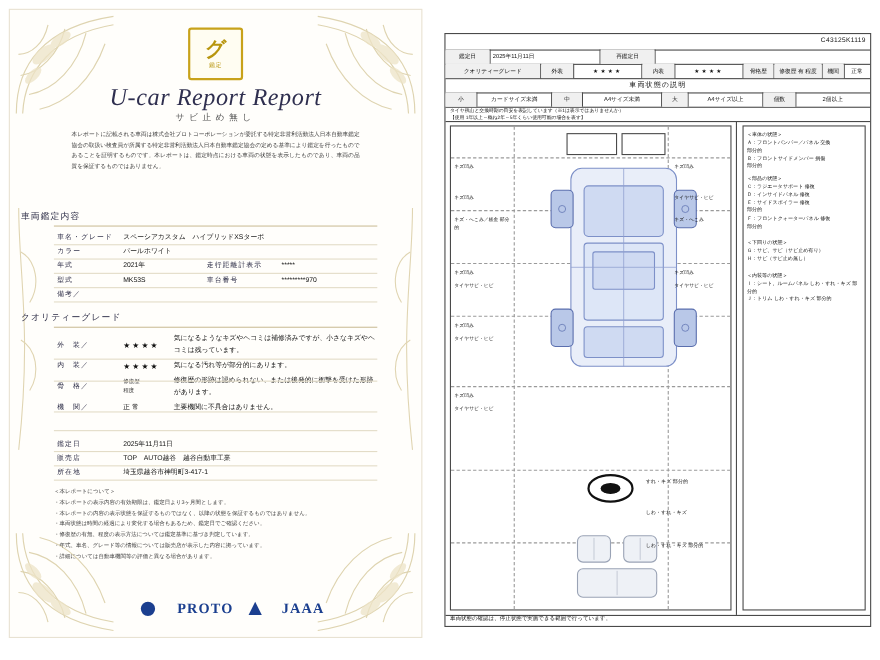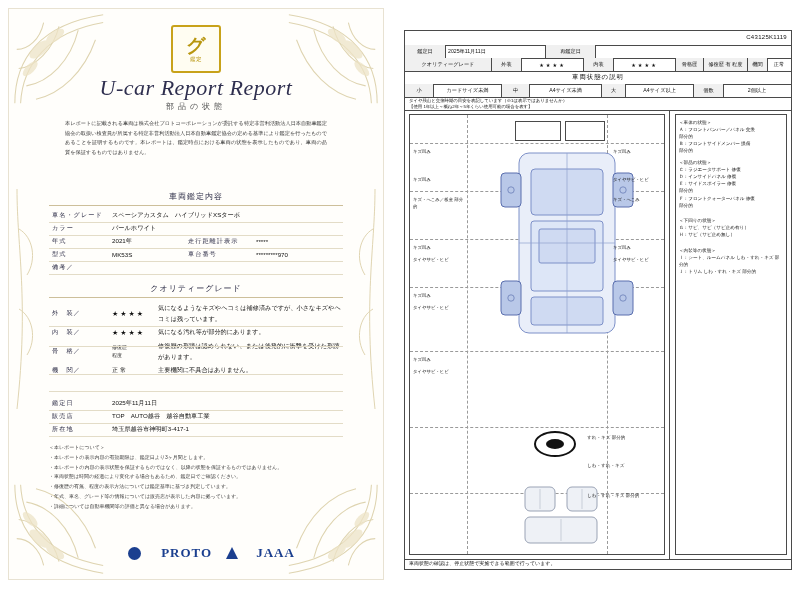--- a/index.html
+++ b/index.html
@@ -14,21 +14,21 @@
   .logo-wrap{position:absolute;left:50%;top:6px;transform:translateX(-50%);text-align:center;}
   .logo-box{width:46px;height:44px;border:2px solid #c8a21a;border-radius:3px;background:#fffdf2;display:flex;flex-direction:column;align-items:center;justify-content:center;margin:0 auto;}
   .logo-g{font-family:"Liberation Serif",serif;font-size:19px;font-weight:bold;color:#b8960f;line-height:1;}
   .logo-sub{font-size:5.5px;color:#b8960f;letter-spacing:.5px;margin-top:1px;}
 
   .title{position:absolute;left:0;right:0;top:56px;text-align:center;font-family:"Liberation Serif",serif;font-style:italic;font-size:22px;color:#2f2f4f;letter-spacing:.5px;}
   .title-sub{position:absolute;left:0;right:0;top:82px;text-align:center;font-size:8px;color:#555;letter-spacing:4px;}
 
   .intro{position:absolute;left:46px;right:46px;top:100px;font-size:5.2px;line-height:1.85;color:#3a3a3a;text-align:justify;}
 
-  .sec-head{position:absolute;left:0;right:0;text-align:center;font-size:8px;color:#2b2b45;letter-spacing:1px;}
+  .sec-head{position:absolute;left:0;right:0;font-size:8px;color:#2b2b45;letter-spacing:1px;}
   .sec-line{position:absolute;height:1px;background:#cdbf9a;}
 
   table.kv{position:absolute;border-collapse:collapse;font-size:6.2px;}
   table.kv td{padding:2px 3px;vertical-align:middle;}
   .kv .lbl{width:54px;color:#2b2b45;letter-spacing:1px;}
   .kv .val{color:#111;}
   .rowline{position:absolute;left:30px;right:30px;height:1px;background:#e3dcc7;}
 
   .stars{letter-spacing:2px;color:#111;font-size:7px;}
 
@@ -151,21 +151,21 @@
     <div class="cert-inner">
 
       <div class="logo-wrap">
         <div class="logo-box">
           <div class="logo-g">グ</div>
           <div class="logo-sub">鑑定</div>
         </div>
       </div>
 
       <div class="title">U-car Report Report</div>
-      <div class="title-sub">部品の状態</div>
+      <div class="title-sub">サビ止め無し</div>
 
       <div class="intro">本レポートに記載される車両は株式会社プロトコーポレーションが委託する特定非営利活動法人日本自動車鑑定協会の取扱い検査員が所属する特定非営利活動法人日本自動車鑑定協会の定める基準により鑑定を行ったものであることを証明するものです。本レポートは、鑑定時点における車両の状態を表示したものであり、車両の品質を保証するものではありません。</div>
 
       <div class="sec-head" style="top:172px;">車両鑑定内容</div>
       <div class="sec-line" style="left:30px;right:30px;top:186px;"></div>
 
       <table class="kv" style="left:30px;top:190px;width:296px;">
         <tbody>
             <tr>
           <td class="lbl">車名・グレード</td>

